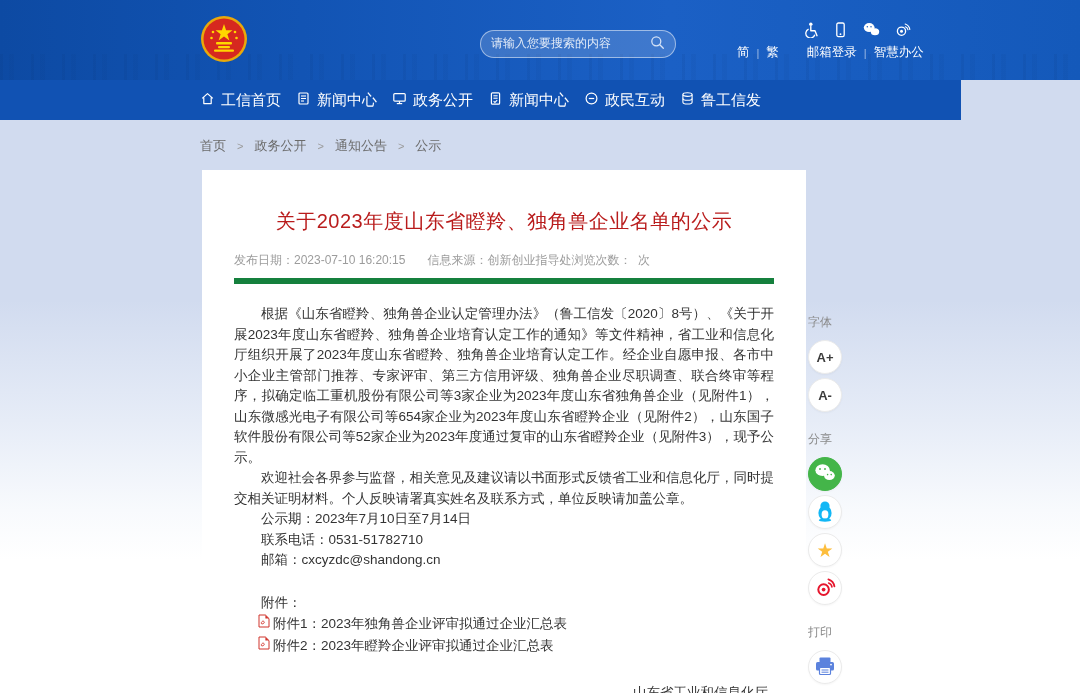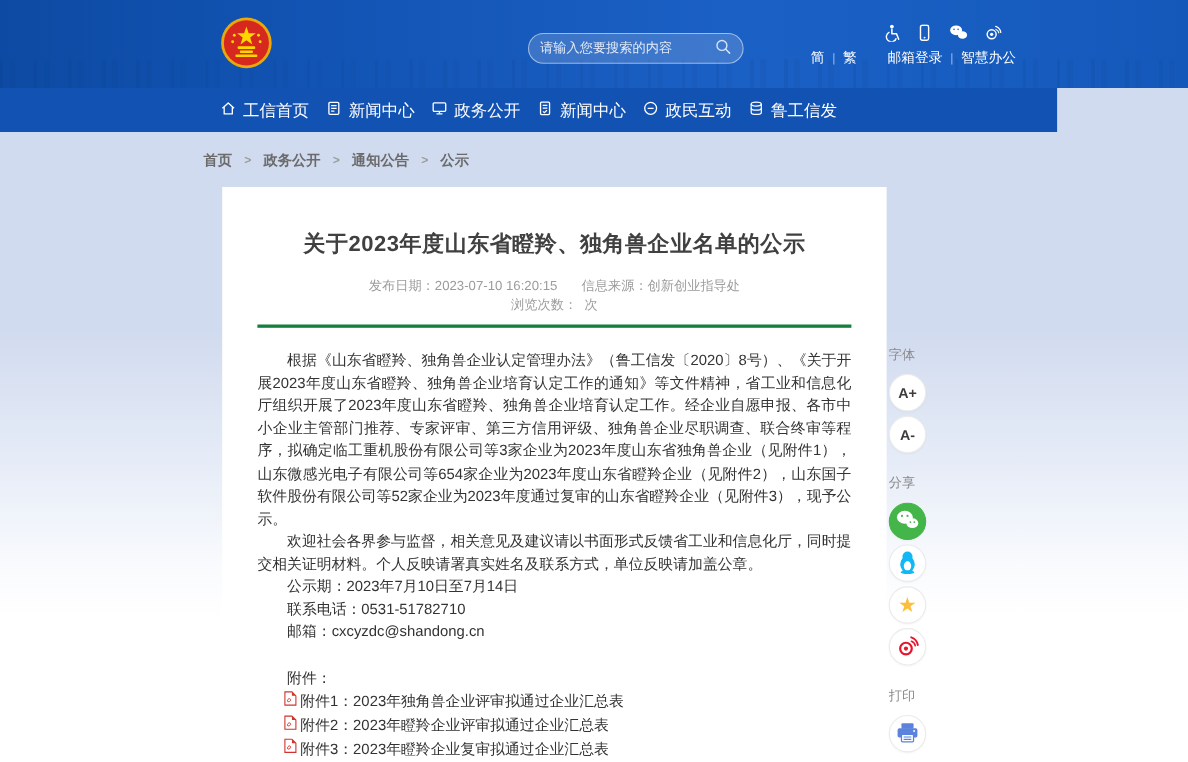--- a/index.html
+++ b/index.html
@@ -34,31 +34,31 @@
   .top-links .sep { color:rgba(255,255,255,.55); font-size:11px; }
   .top-links .gap { width:14px; }
   .top-links span { cursor:pointer; }
 
   
   .nav { position:absolute; left:0; top:80px; width:961px; height:40px; background:#1152b3;
          display:flex; align-items:center; justify-content:space-between; padding:0 200px; }
   .nav-item { display:flex; align-items:center; gap:6px; color:#fff; font-size:15px; cursor:pointer; white-space:nowrap; }
 
   
-  .breadcrumb { position:absolute; left:185px; top:137px; display:flex; align-items:center; gap:11px;
-         font-size:13px; color:#6b6b6b;font-weight:bold; }
+  .breadcrumb { position:absolute; left:200px; top:137px; display:flex; align-items:center; gap:11px;
+         font-size:13px; color:#6b6b6b; }
   .breadcrumb .bc-sep { color:#9a9a9a; font-size:11px; }
   .breadcrumb .bc-link { cursor:pointer; }
 
   
   .card { position:absolute; left:202px; top:170px; width:604px; height:523px; background:#fff;
           padding:38px 32px 0 32px; }
-  .article-title { text-align:center; font-size:20px; font-weight:bold; color:#404040; letter-spacing:.5px; }
+  .article-title { text-align:center; font-size:20px; font-weight:normal; color:#b91c1c; letter-spacing:.5px; }
   .meta { margin-top:17px; display:flex; align-items:center;
-          font-size:12px; color:#9c9c9c; padding-bottom:9px; border-bottom:3px solid #15803d;flex-direction:column; }
+          font-size:12px; color:#9c9c9c; padding-bottom:9px; border-bottom:6px solid #15803d; }
   .meta-left { display:flex; gap:22px; }
   .body { margin-top:20px; font-size:13.5px; color:#333; line-height:20.5px; text-align:justify; }
   .body p { text-indent:2em; }
   .attachments { margin-top:21px; font-size:13.5px; color:#333; line-height:21.5px; }
   .attach-label { text-indent:2em; }
   .attach-row { display:flex; align-items:center; gap:3px; padding-left:24px; cursor:pointer; }
   .attach-row svg { flex:0 0 auto; margin-top:-2px; }
   .signature { margin-top:24px; text-align:right; font-size:13.5px; color:#333; line-height:25px;
           padding-right:6px; }
 
@@ -264,30 +264,20 @@
       <div class="attach-row">
         <span>
           <svg width="12" height="14" viewBox="0 0 12 14">
               <path d="M1 1 h6.4 L11 4.6 V13 H1 Z" fill="#fff" stroke="#d0342c" stroke-width="1"></path>
               <path d="M7.4 1 L11 4.6 H7.4 Z" fill="#d0342c"></path>
               <path d="M3.4 9.6 c-.6-1.8 2.2-3.6 2.8-1.6 .5 1.6-2.4 2.4-2.8 1.6z" fill="none" stroke="#d0342c" stroke-width=".9"></path>
             </svg>
         </span>
         <span>附件2：2023年瞪羚企业评审拟通过企业汇总表</span>
       </div>
-      <div class="attach-row">
-        <span>
-          <svg width="12" height="14" viewBox="0 0 12 14">
-              <path d="M1 1 h6.4 L11 4.6 V13 H1 Z" fill="#fff" stroke="#d0342c" stroke-width="1"></path>
-              <path d="M7.4 1 L11 4.6 H7.4 Z" fill="#d0342c"></path>
-              <path d="M3.4 9.6 c-.6-1.8 2.2-3.6 2.8-1.6 .5 1.6-2.4 2.4-2.8 1.6z" fill="none" stroke="#d0342c" stroke-width=".9"></path>
-            </svg>
-        </span>
-        <span>附件3：2023年瞪羚企业复审拟通过企业汇总表</span>
-      </div>
     </div>
 
     <div class="signature">
       <div>山东省工业和信息化厅</div>
 
     </div>
   </main>
 
   <aside class="tools">
     <div class="tool-label">字体</div>

